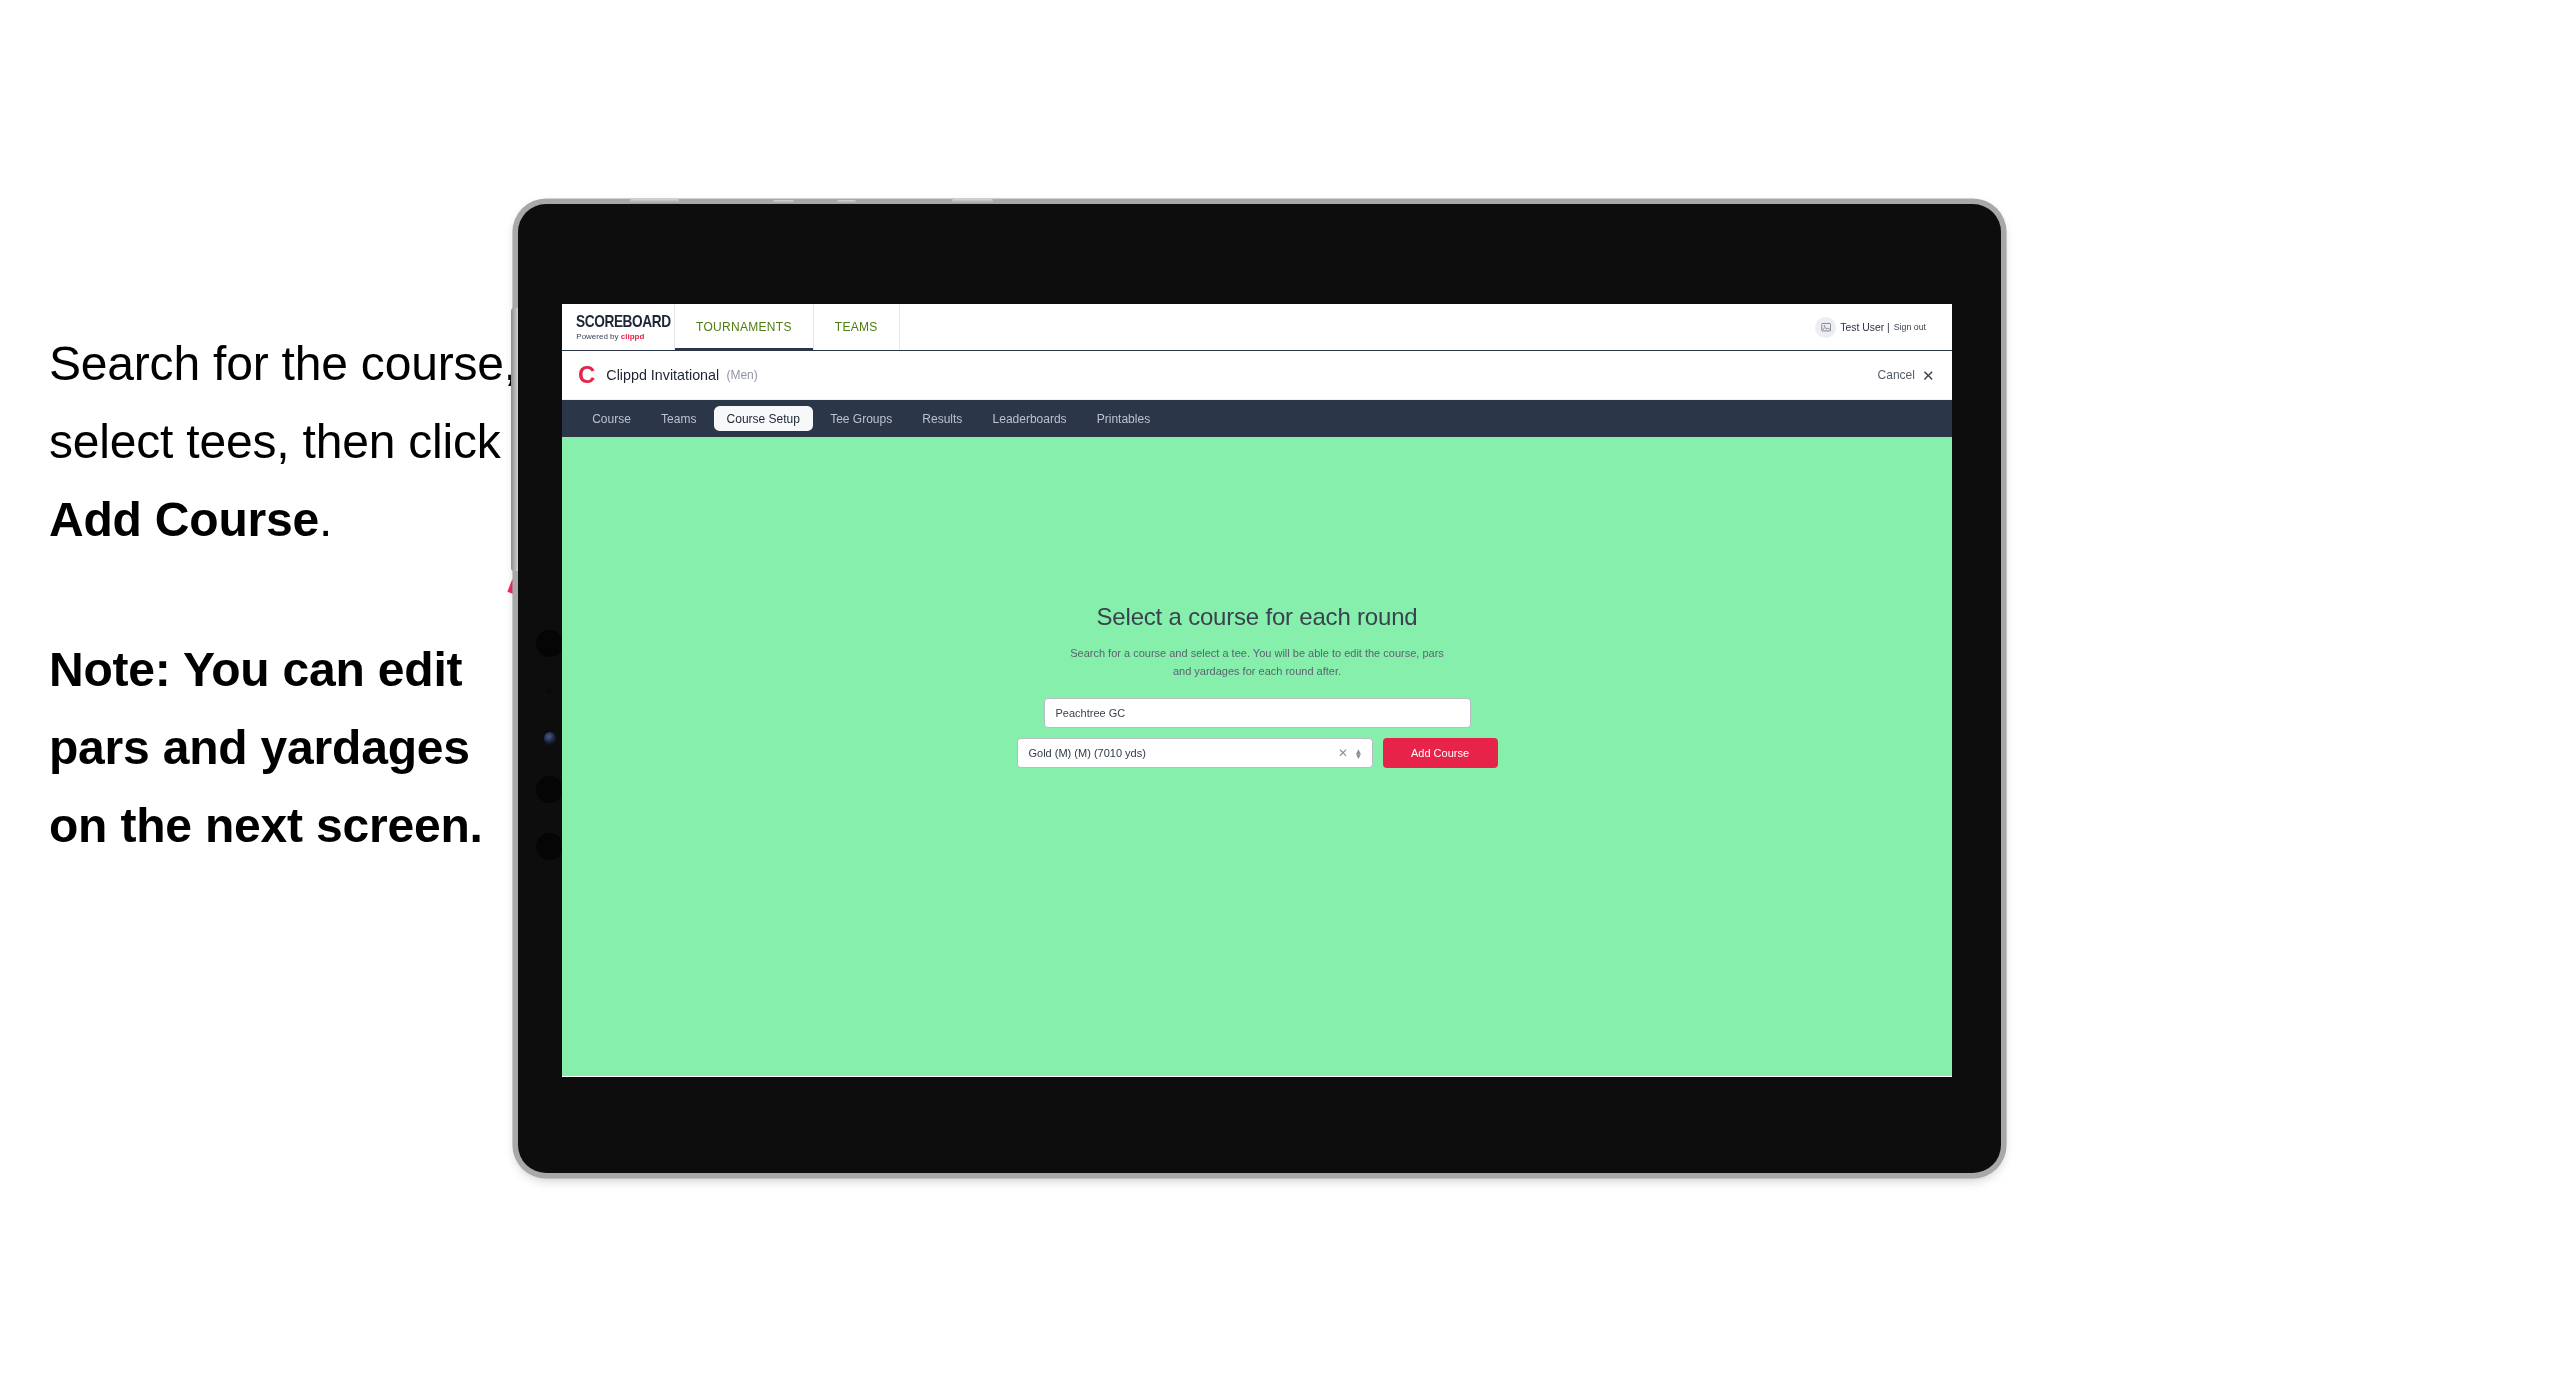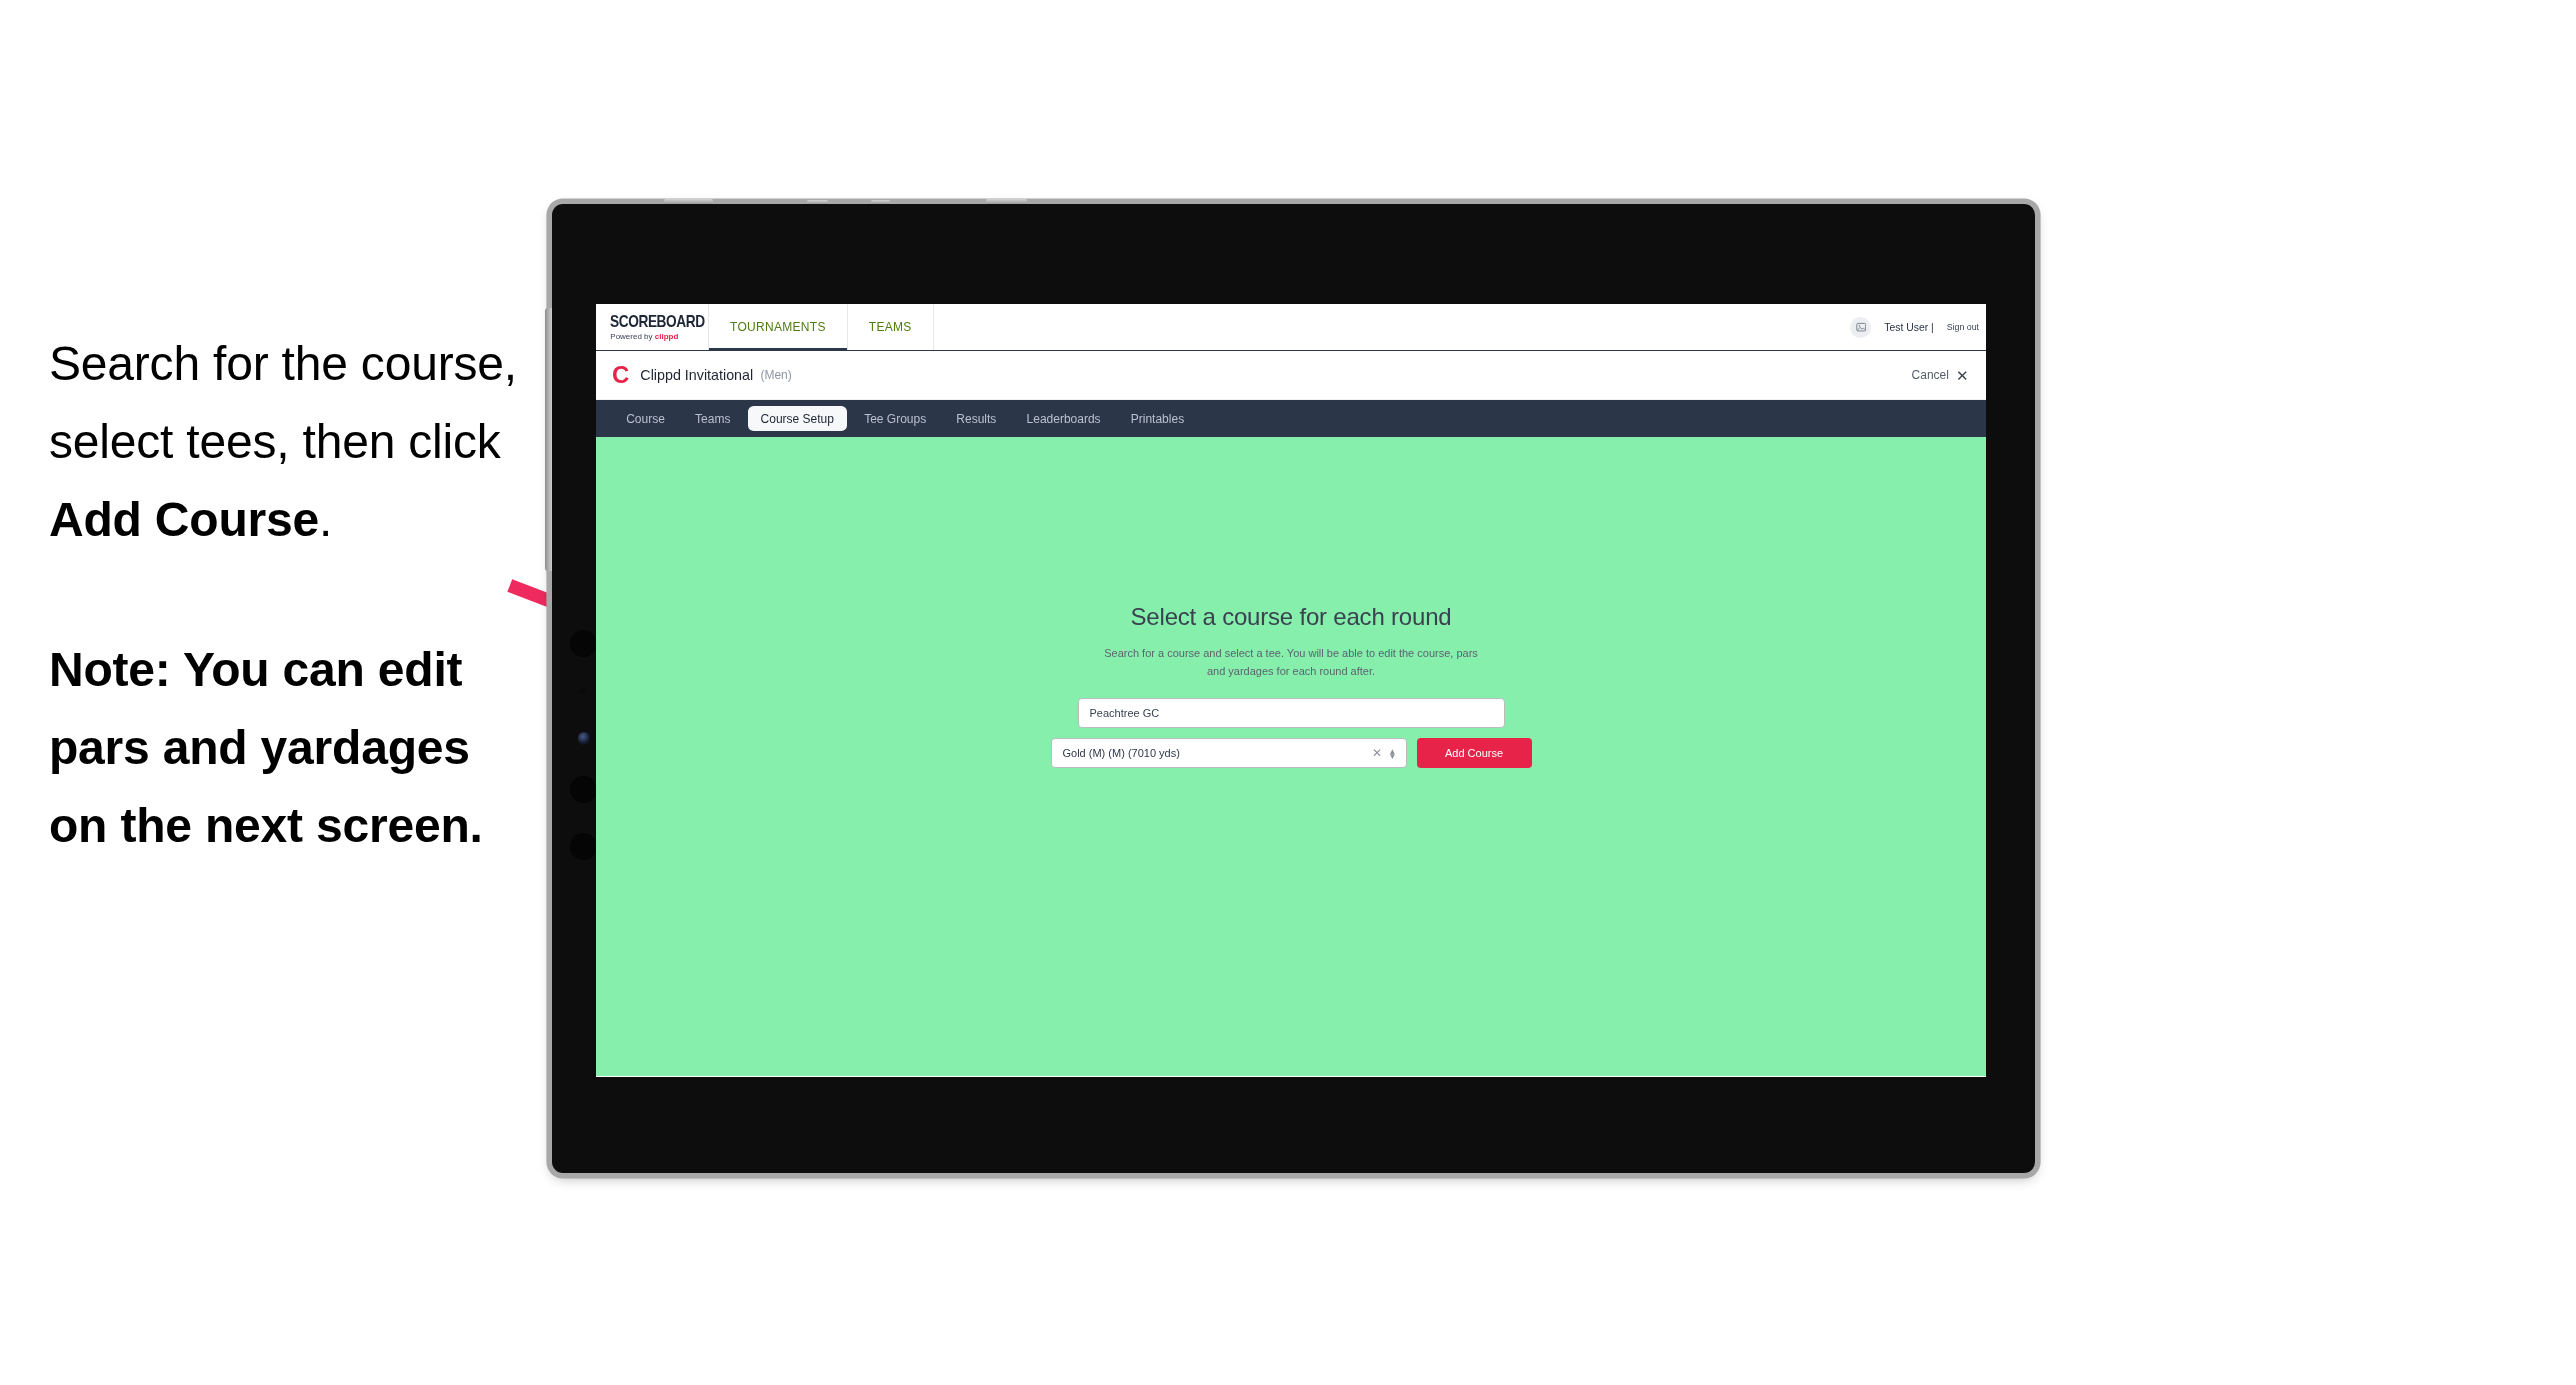--- a/index.html
+++ b/index.html
@@ -44,26 +44,26 @@
     left: 0;
     top: 0;
     width: 2576px;
     height: 1386px;
     pointer-events: none;
   }
 
   
   .tablet {
     position: absolute;
-    left: 552px;
+    left: 518px;
     top: 204px;
     width: 1483px;
     height: 969px;
     background: #0d0d0d;
-    border-radius: 11px;
+    border-radius: 28px;
     box-shadow:
       0 0 0 5.6px #a8a8a8,
       0 4.8px 12.7px rgba(0,0,0,0.30);
   }
   
   .tablet-rail-left {
     position: absolute;
     left: -7.2px;
     top: 104px;
     width: 7.2px;
@@ -159,22 +159,22 @@
     content: "";
     position: absolute;
     left: 0; right: 0; bottom: 0;
     height: 2.4px;
     background: #2b3648;
   }
   .appbar-spacer { flex: 1; }
   .appbar-right {
     display: flex;
     align-items: center;
-    gap: 13px;
-    padding-right: 7px;
+    gap: 4px;
+    padding-right: 26px;
   }
   .avatar {
     width: 21px; height: 21px;
     border-radius: 50%;
     background: #eceef1;
     display: flex; align-items: center; justify-content: center;
   }
   .user-name {
     font-size: 10.4px;
     color: #2c3344;

